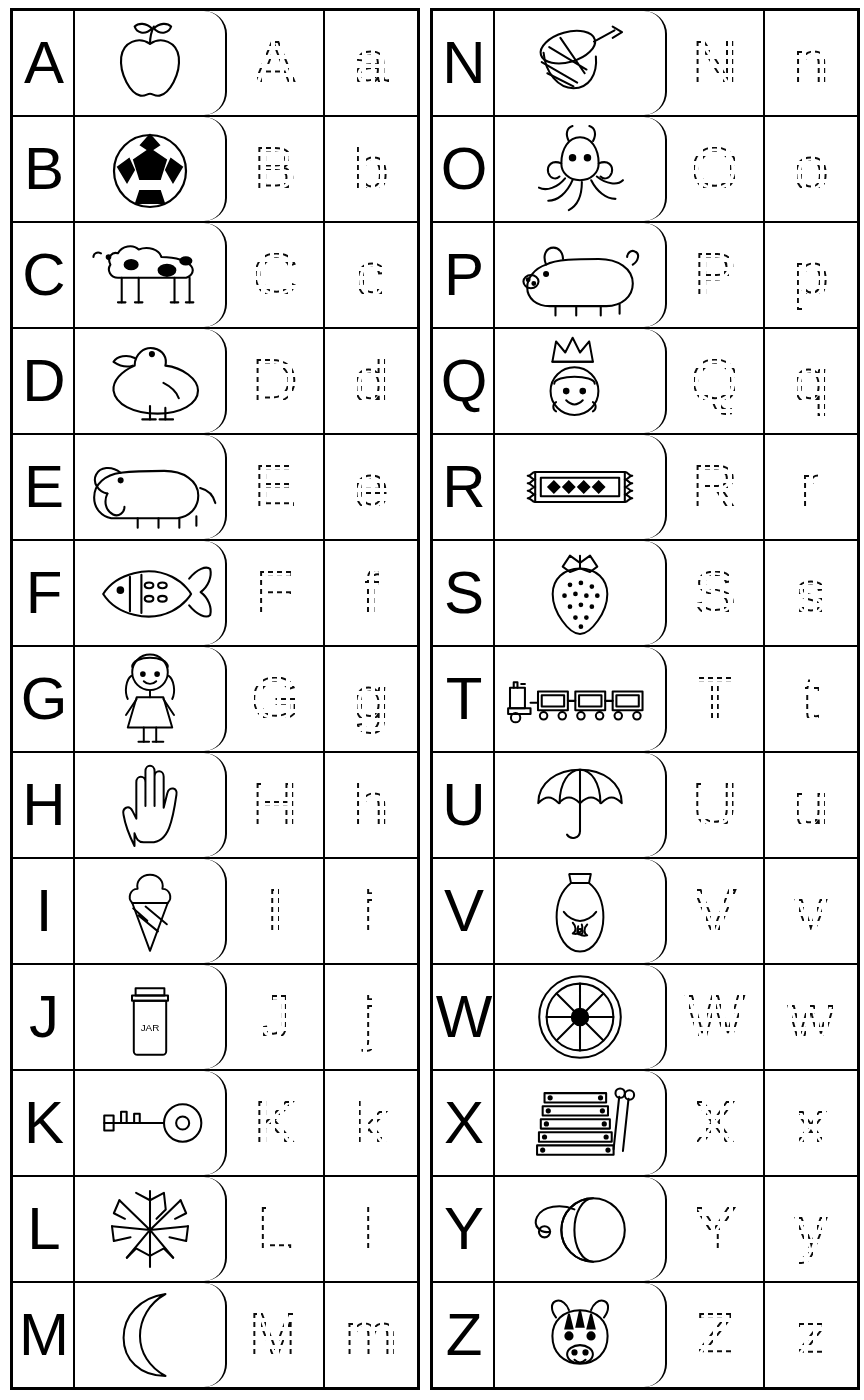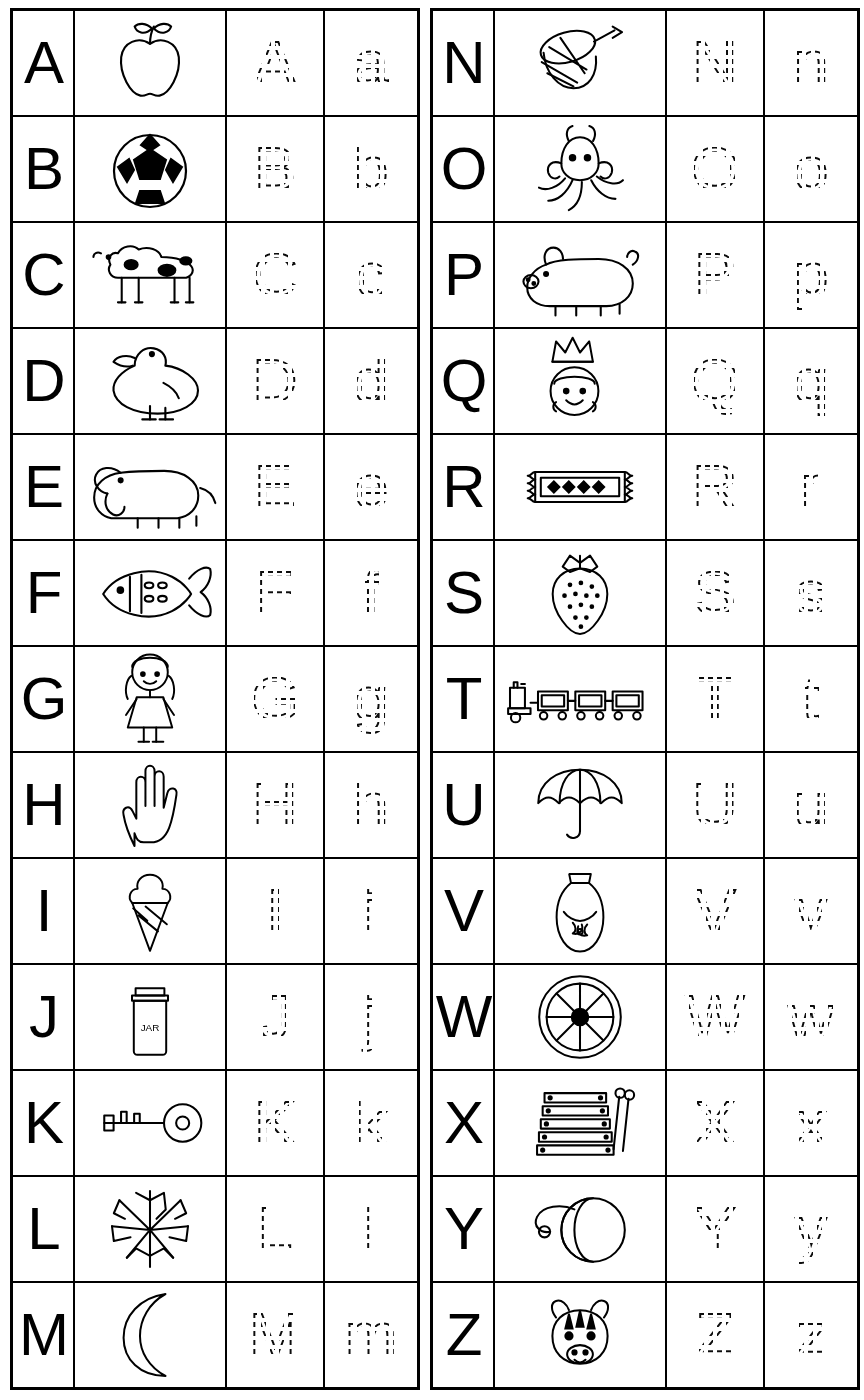--- a/index.html
+++ b/index.html
@@ -58,20 +58,21 @@
     font-size: 60px;
     line-height: 1;
     font-weight: 400;
     font-family: "Liberation Sans", sans-serif;
     padding-left: 2px;
     justify-content: center;
   }
   .c-pic {
     flex: 1 1 auto;
     padding: 4px;
+    border-radius: 23px;
   }
   .c-trace {
     flex: 0 0 98px;
   }
   .c-trace.lower { flex: 0 0 92px; }
 
   .trace-glyph {
     font-size: 62px;
     line-height: 1;
     font-family: "Liberation Sans", sans-serif;

